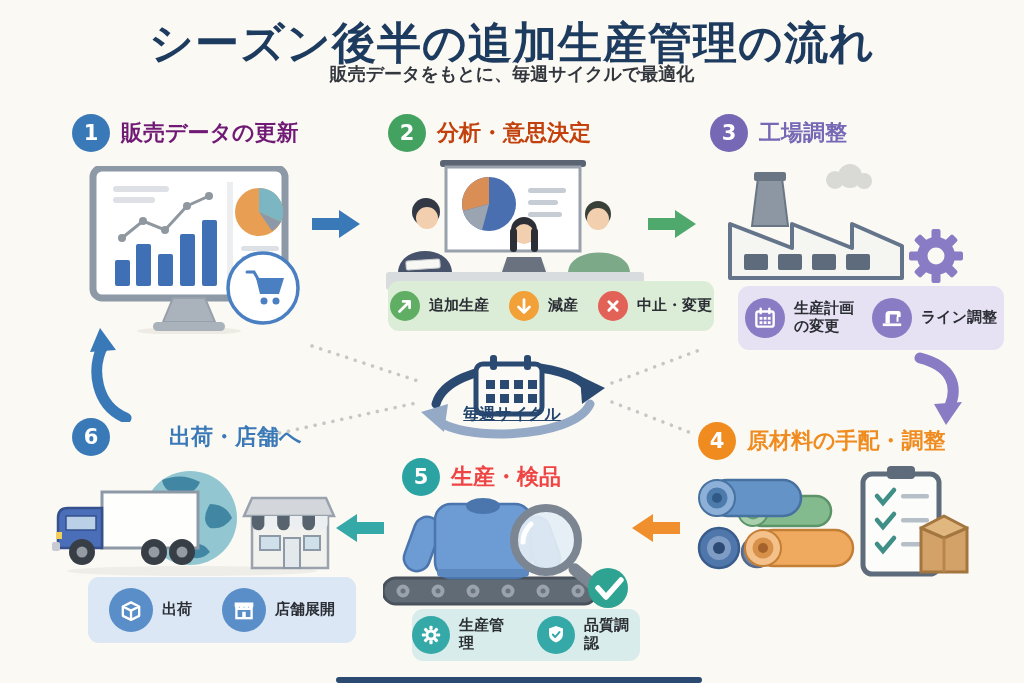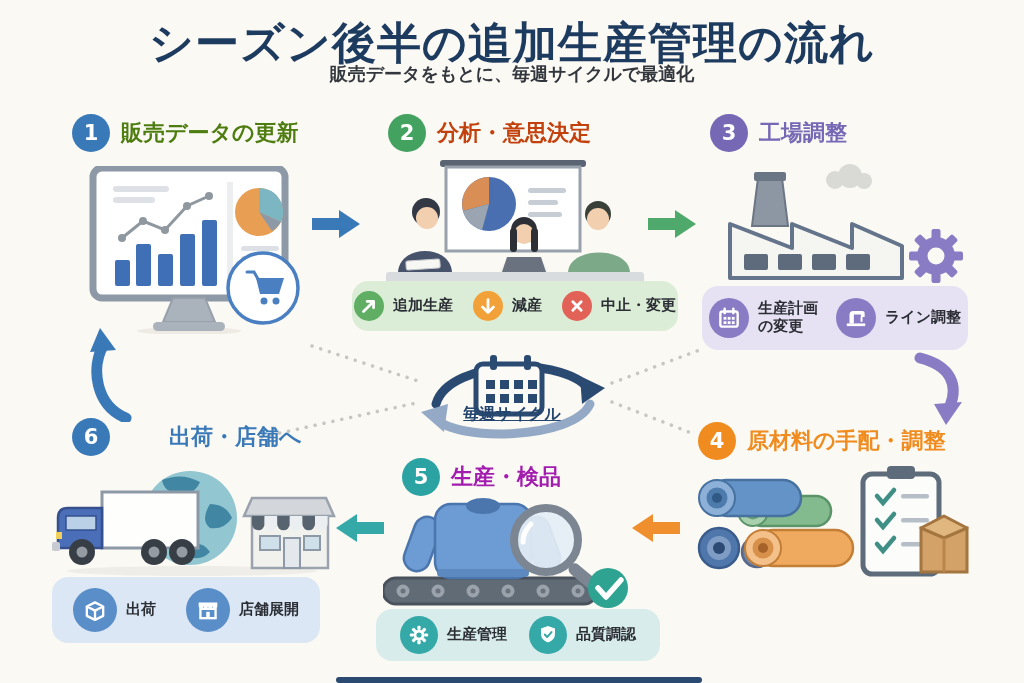--- a/index.html
+++ b/index.html
@@ -20,31 +20,31 @@
   #s5-head{left:402px;top:458px}
   #s6-head{left:72px;top:418px}
 
   #s1-art{left:75px;top:166px;width:232px;height:168px}
   #s2-art{left:386px;top:160px;width:258px;height:130px}
   #s3-art{left:702px;top:164px;width:268px;height:120px}
   #s4-art{left:693px;top:466px;width:278px;height:114px}
   #s5-art{left:383px;top:476px;width:248px;height:134px}
   #s6-art{left:42px;top:464px;width:294px;height:114px}
 
-  .badge-group{display:flex;align-items:center;border-radius:16px;justify-content:center;}
+  .badge-group{display:flex;align-items:center;border-radius:11px;justify-content:center;margin-left:36px;}
   .badge-item{display:flex;align-items:center;gap:9px;}
   .badge-icon{border-radius:50%;display:flex;align-items:center;justify-content:center;flex:0 0 auto;}
   .badge-label{font-size:15px;font-weight:700;color:#2b2e35;white-space:pre-line;line-height:1.18;}
   #g2{left:352px;top:281px;width:326px;height:50px;background:#dcedd7;gap:20px;}
   #g2 .badge-icon{width:30px;height:30px;}
   #g3{left:702px;top:286px;width:266px;height:64px;background:#e7e2f3;gap:18px;}
   #g3 .badge-icon{width:40px;height:40px;background:#8a7cc4;}
   #g4{left:682px;top:581px;width:286px;height:60px;background:#fbe6cb;gap:30px;}
   #g4 .badge-icon{width:40px;height:40px;background:#f2c487;}
-  #g5{left:376px;top:609px;width:284px;height:52px;background:#d8edeb;gap:22px;}
+  #g5{left:376px;top:609px;width:228px;height:52px;background:#d8edeb;gap:22px;}
   #g5 .badge-icon{width:38px;height:38px;background:#35a8a8;}
   #g6{left:52px;top:577px;width:268px;height:66px;background:#dbe7f4;gap:30px;}
   #g6 .badge-icon{width:44px;height:44px;background:#5a8ec9;}
 
   #a12{left:312px;top:208px;width:48px;height:32px}
   #a23{left:648px;top:208px;width:48px;height:32px}
   #a34{left:912px;top:352px;width:56px;height:74px}
   #a45{left:632px;top:512px;width:48px;height:32px}
   #a56{left:336px;top:512px;width:48px;height:32px}
   #a61{left:84px;top:326px;width:56px;height:96px}
@@ -66,37 +66,37 @@
     <g stroke="#c6c6c3" stroke-width="3.5" stroke-linecap="round" stroke-dasharray="0.1 9">
       <line x1="312" y1="346" x2="424" y2="383"></line>
       <line x1="244" y1="441" x2="416" y2="403"></line>
       <line x1="612" y1="383" x2="702" y2="349"></line>
       <line x1="612" y1="402" x2="694" y2="434"></line>
     </g>
   </svg>
 
   <div id="s1-head" class="abs step-head">
     <div class="step-num" style="background: rgb(58, 121, 184);">1</div>
-    <div class="step-title" style="color: #4d7c0f;">販売データの更新</div>
+    <div class="step-title" style="color: #701a75;">販売データの更新</div>
   </div>
   <div id="s2-head" class="abs step-head">
     <div class="step-num" style="background: rgb(67, 162, 95);">2</div>
     <div class="step-title" style="color: #c2410c;">分析・意思決定</div>
   </div>
   <div id="s3-head" class="abs step-head">
     <div class="step-num" style="background: rgb(118, 104, 180);">3</div>
     <div class="step-title" style="color: rgb(118, 104, 180);">工場調整</div>
   </div>
   <div id="s4-head" class="abs step-head">
     <div class="step-num" style="background: rgb(240, 140, 31);">4</div>
     <div class="step-title" style="color: rgb(240, 140, 31);">原材料の手配・調整</div>
   </div>
   <div id="s5-head" class="abs step-head">
     <div class="step-num" style="background: rgb(43, 163, 163);">5</div>
-    <div class="step-title" style="color: #a21caf;">生産・検品</div>
+    <div class="step-title" style="color: #ef4444;">生産・検品</div>
   </div>
   <div id="s6-head" class="abs step-head">
     <div class="step-num" style="background: rgb(58, 121, 184);">6</div>
     <div class="step-title" style="color: rgb(58, 121, 184); margin-left: 48px;">出荷・店舗へ</div>
   </div>
 
   <svg id="s1-art" class="abs" viewBox="0 0 232 168">
     <ellipse cx="114" cy="165" rx="52" ry="4" fill="#eeebe4"></ellipse>
     <rect x="18" y="2" width="192" height="130" rx="9" fill="#ffffff" stroke="#8d99a6" stroke-width="7"></rect>
     <rect x="38" y="20" width="56" height="6" rx="3" fill="#dde1e5"></rect>

